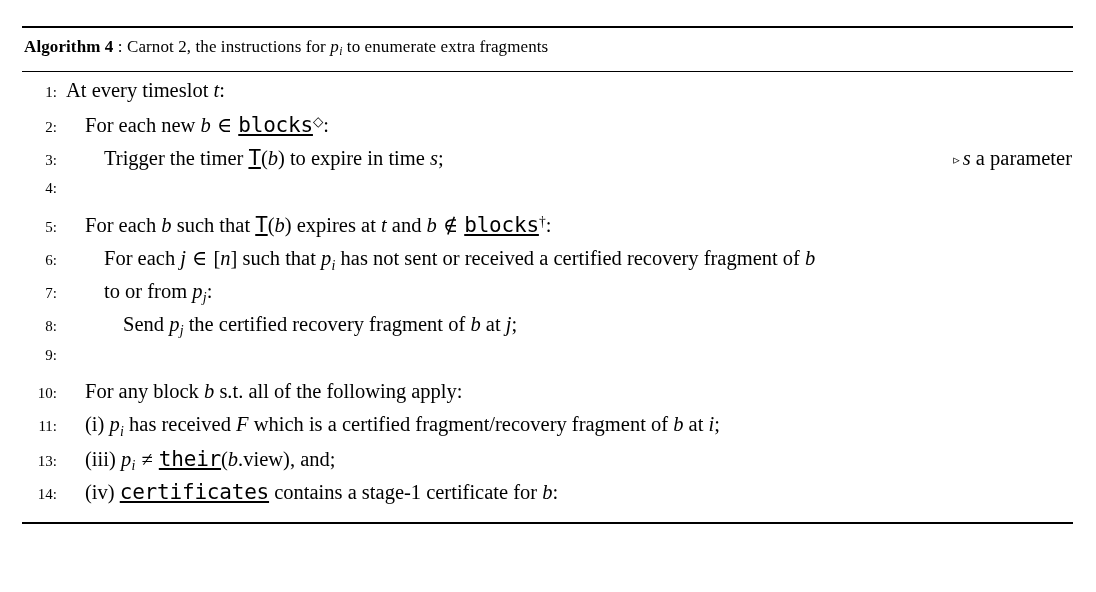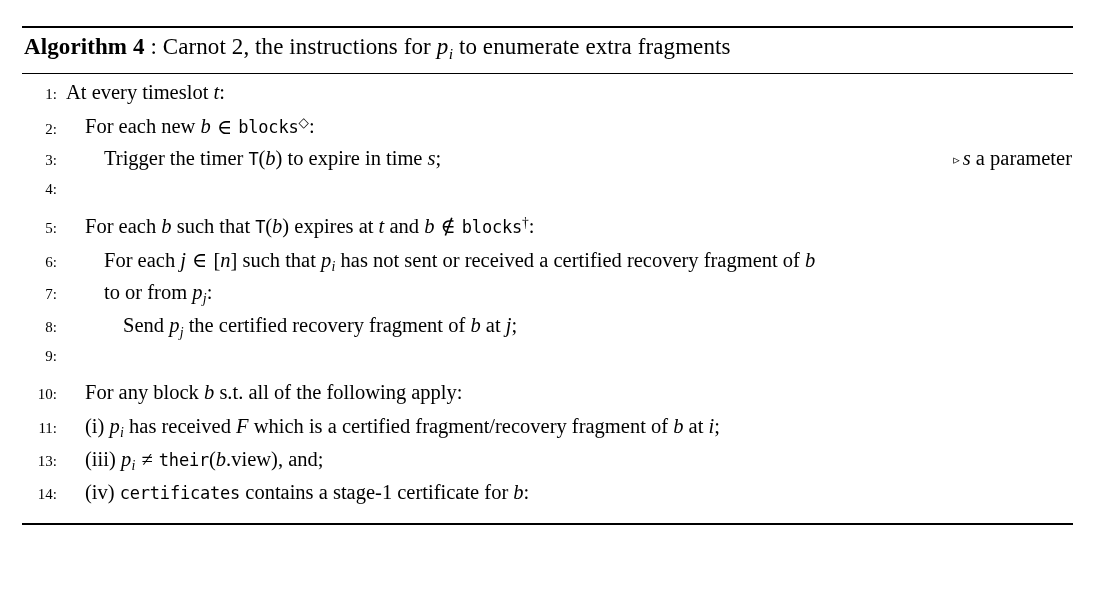--- a/index.html
+++ b/index.html
@@ -32,21 +32,21 @@
     border-top: 1.1px solid #000;
     margin: 0;
   }
   .rule-bottom {
     height: 0;
     border-top: 2.2px solid #000;
     margin: 0;
   }
 
   .algo-title {
-    font-size: 23px;
+    font-size: 17px;
     line-height: 36px;
     padding: 1px 0 1px 2px;
     white-space: nowrap;
     letter-spacing: 0.1px;
   }
   .algo-title .kw {
     font-weight: bold;
   }
   .algo-title .colon {
     font-weight: normal;
@@ -95,22 +95,23 @@
     font-size: 13px;
     vertical-align: 1.5px;
     padding-right: 3px;
   }
 
   i, .it {
     font-style: italic;
   }
   .mono {
     font-family: "DejaVu Sans Mono", "Liberation Mono", monospace;
-    font-size: 17px;
+    font-size: 21px;
     letter-spacing: -0.2px;
+    text-decoration: underline;
   }
   .sub {
     font-size: 0.68em;
     vertical-align: -0.30em;
     font-style: italic;
     padding-left: 0.3px;
   }
   .sup {
     font-size: 0.66em;
     vertical-align: 0.48em;

